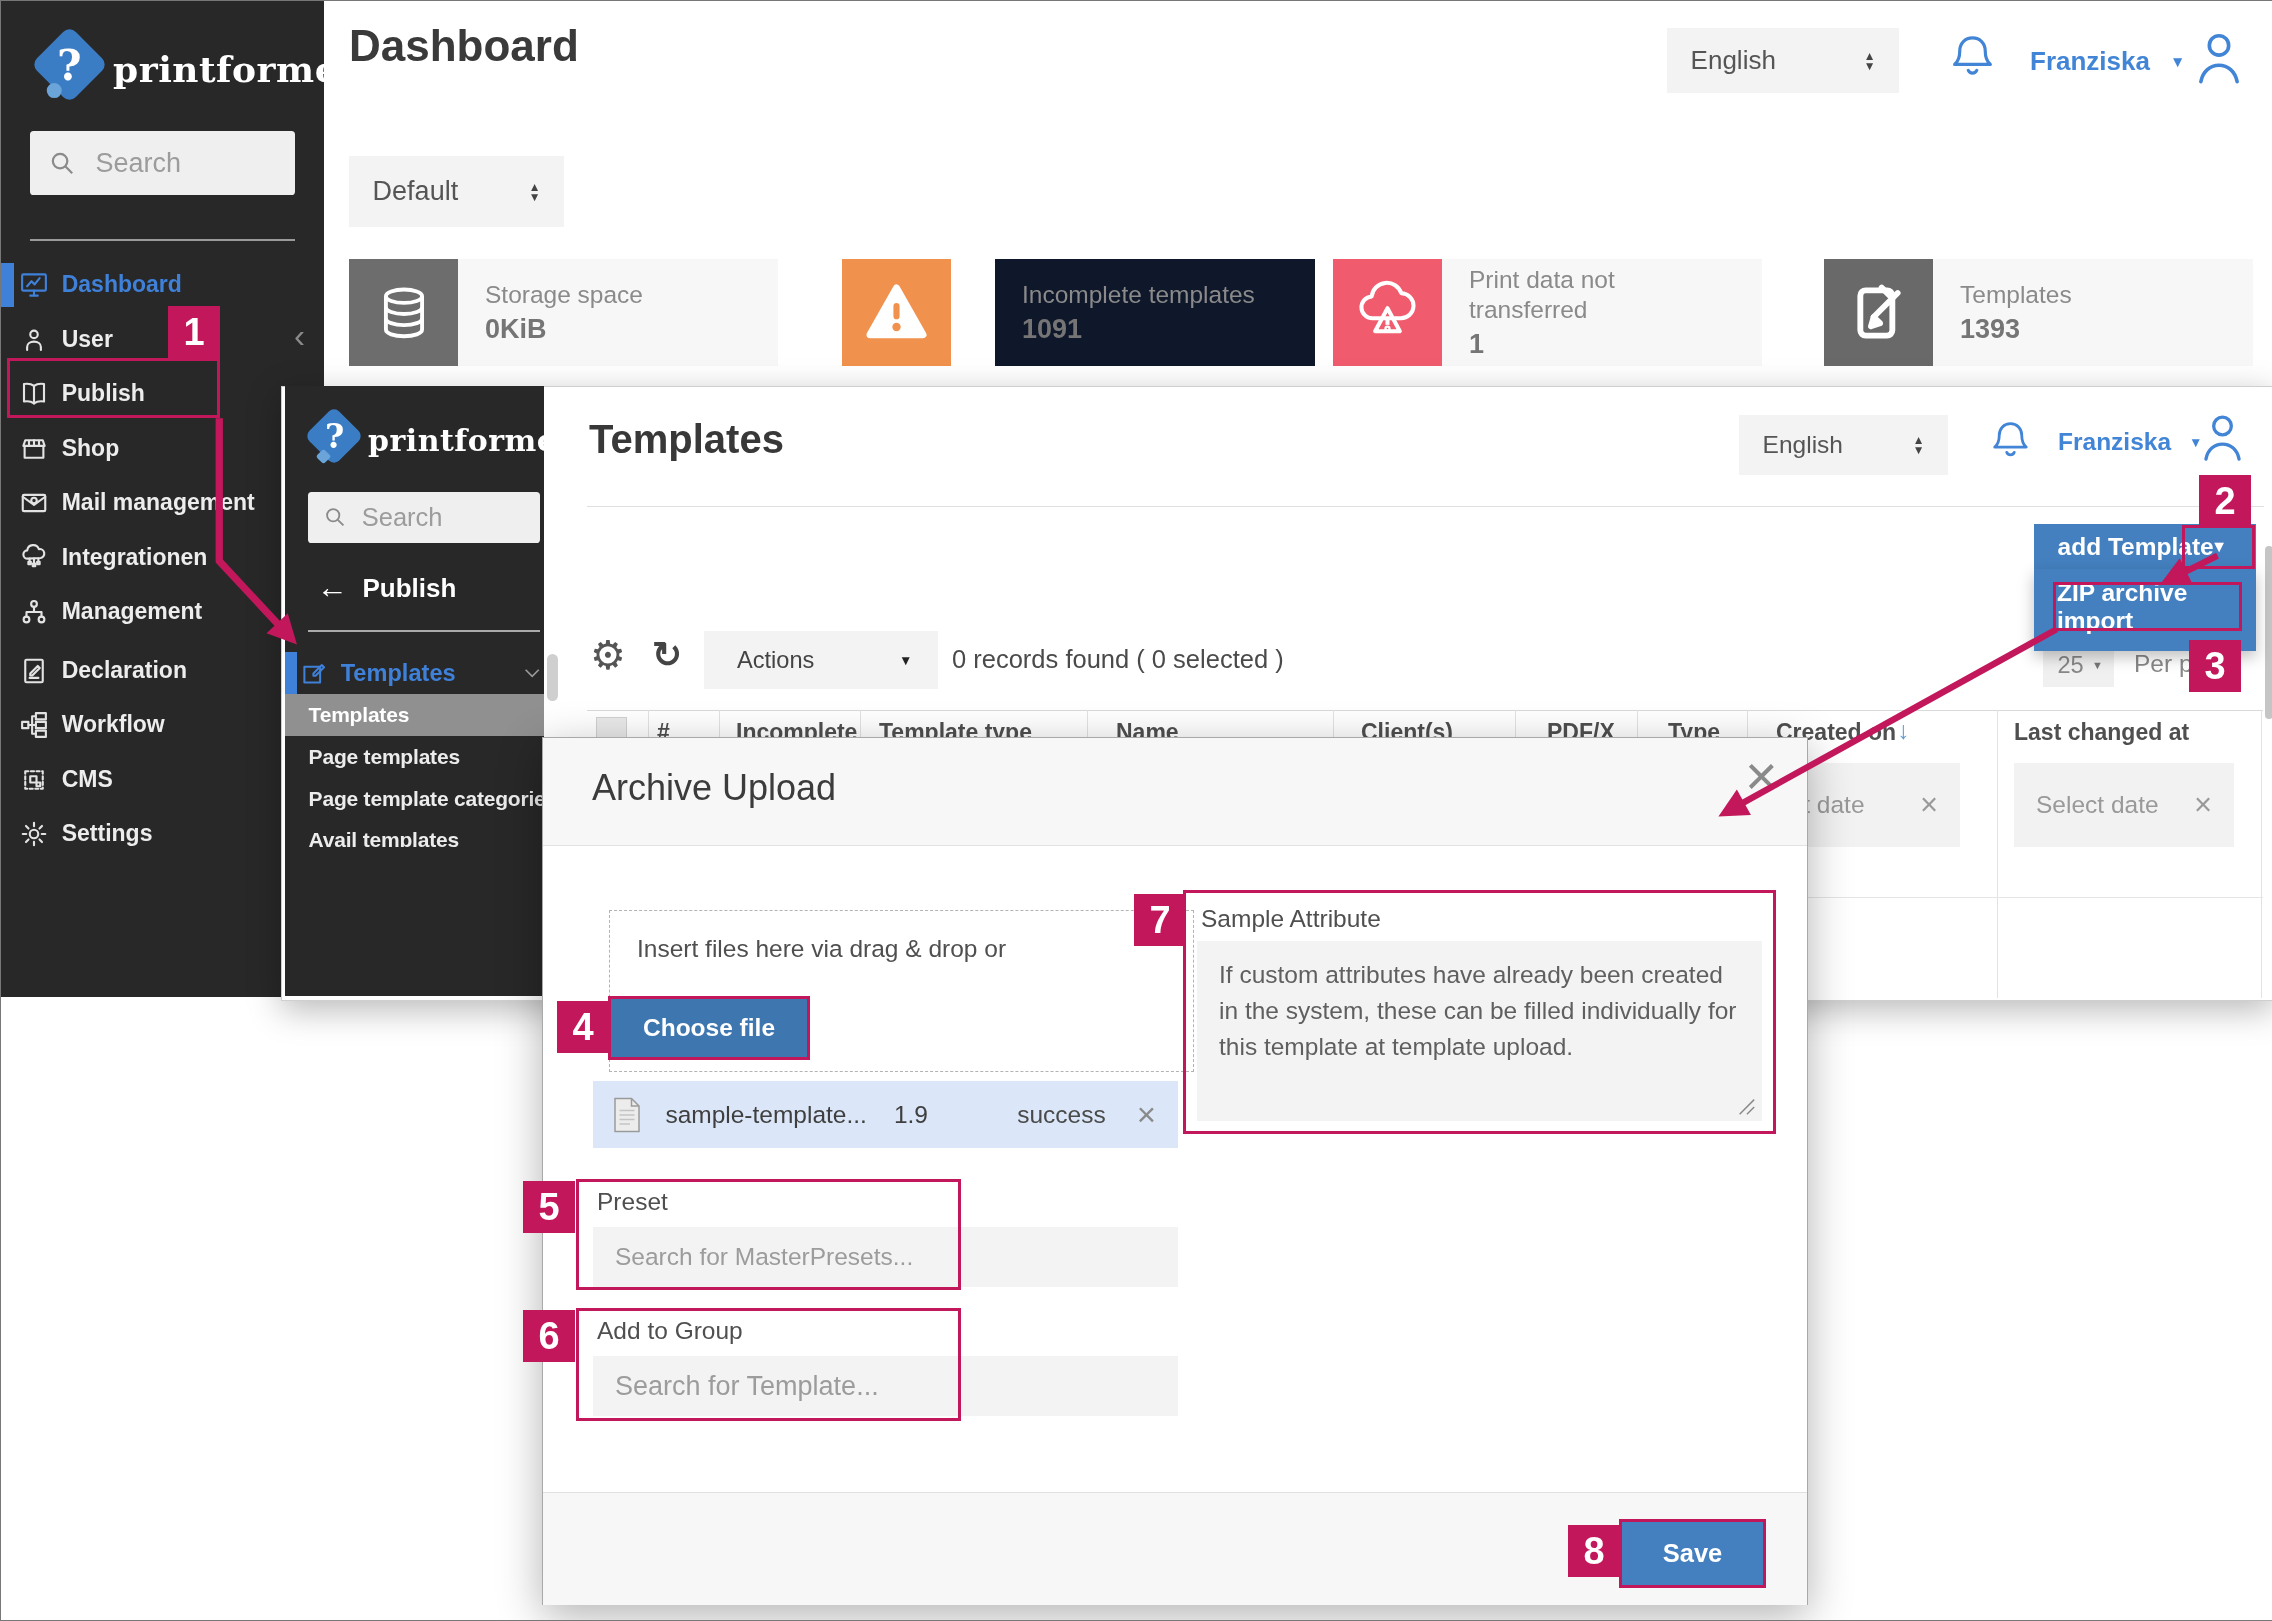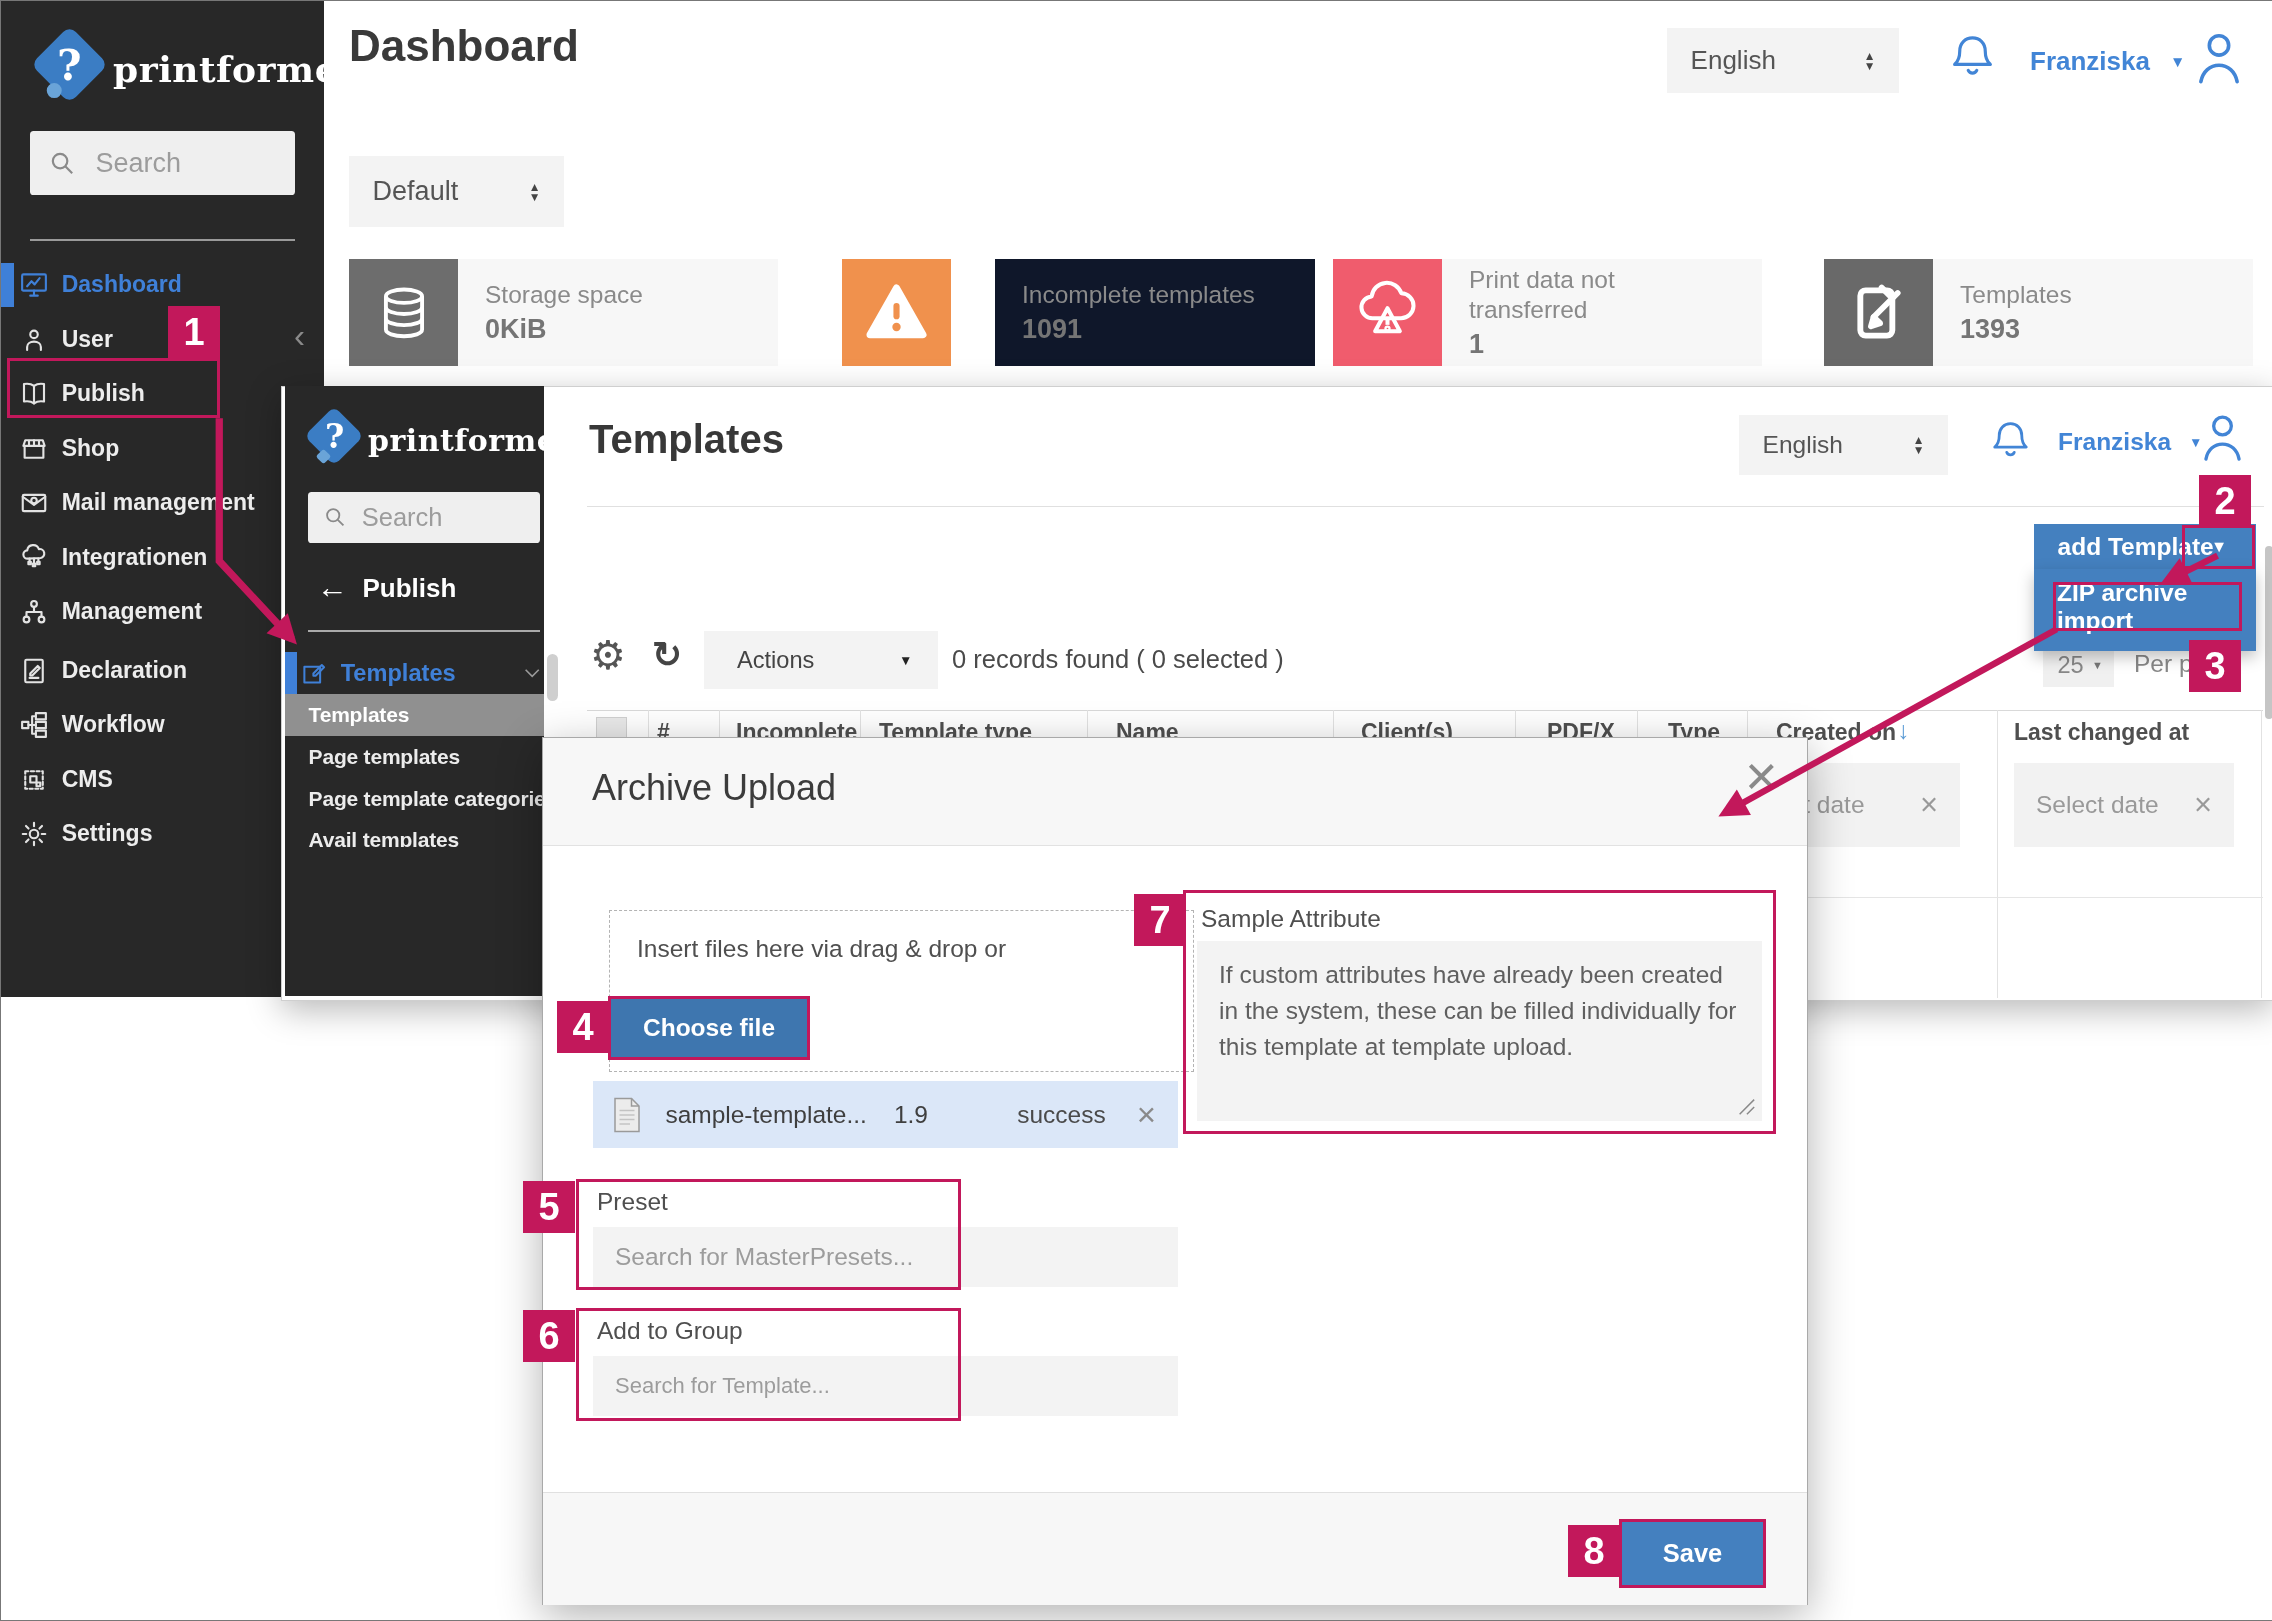--- a/index.html
+++ b/index.html
@@ -414,21 +414,21 @@
     <span style="margin-left:31px;font-size:33px;color:#8a8a8a;">×</span>
   </div>
 
   <div class="abs txt" style="left:596px;top:1187px;font-size:24.5px;color:#4f4f4f;z-index:22;">Preset</div>
   <div class="abs" style="left:592px;top:1226px;width:585px;height:60px;background:#f3f3f3;z-index:22;display:flex;align-items:center;">
     <input class="ghost-input" readonly="" style="margin-left: 20px; width: 509px; font-size: 24.5px; color: rgb(102, 102, 102);" placeholder="Search for MasterPresets...">
   </div>
 
   <div class="abs txt" style="left:596px;top:1316px;font-size:24.5px;color:#4f4f4f;z-index:22;">Add to Group</div>
   <div class="abs" style="left:592px;top:1355px;width:585px;height:60px;background:#f3f3f3;z-index:22;display:flex;align-items:center;">
-    <input class="ghost-input" readonly="" style="margin-left: 20px; width: 509px; font-size: 22px; color: rgb(102, 102, 102);" placeholder="Search for Template...">
+    <input class="ghost-input" readonly="" style="margin-left: 20px; width: 509px; font-size: 27px; color: rgb(102, 102, 102);" placeholder="Search for Template...">
   </div>
 
   <div class="abs txt" style="left:1200px;top:904px;font-size:24.5px;color:#4f4f4f;z-index:22;">Sample Attribute</div>
   <textarea class="ghost-input" readonly="" style="position: absolute; left: 1196px; top: 940px; width: 565px; height: 180px; background: rgb(243, 243, 243); z-index: 22; resize: none; padding: 16.4px 22px; box-sizing: border-box; font-size: 24.5px; line-height: 36px; color: rgb(95, 95, 95); overflow: hidden;">If custom attributes have already been created in the system, these can be filled individually for this template at template upload.</textarea>
   <svg class="abs" style="left:1735px;top:1095px;z-index:23;" width="20" height="20" viewBox="0 0 22 22">
       <path d="M4 20L20 4M12 20l8-8" stroke="#8a8a8a" stroke-width="1.6" fill="none"></path>
     </svg>
 
   <div class="abs" style="left:542px;top:1491px;width:1264px;height:113px;background:#f7f7f7;border-top:0.9px solid #e0e0e0;box-sizing:border-box;z-index:21;"></div>
   <div class="abs blue-btn" style="left:1618px;top:1518px;width:147px;height:69px;font-size:25.5px;border:3.6px solid #c2185b;box-sizing:border-box;z-index:23;">

